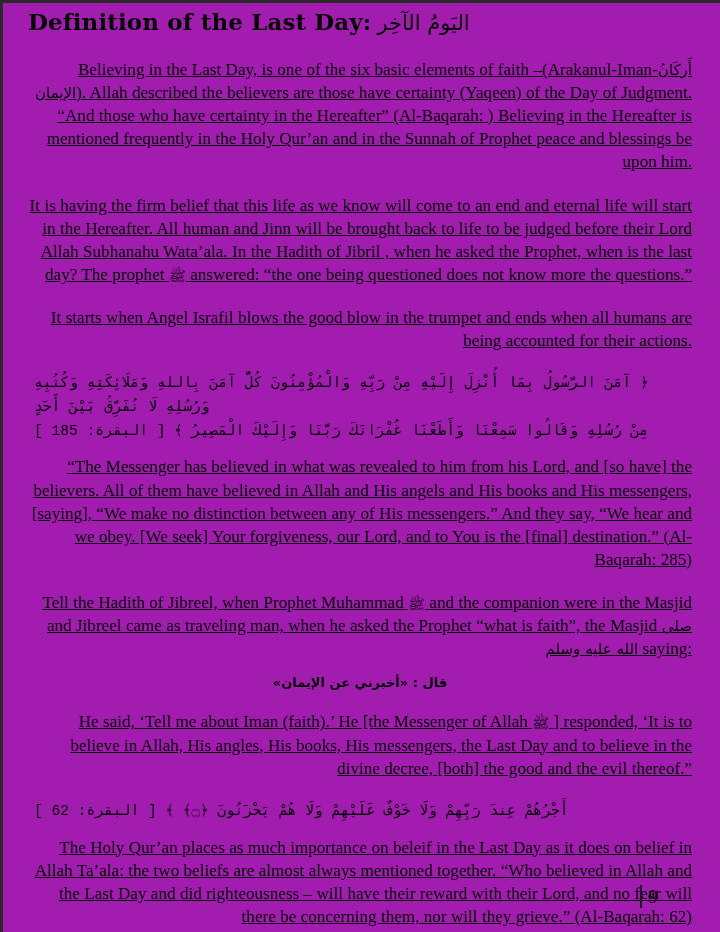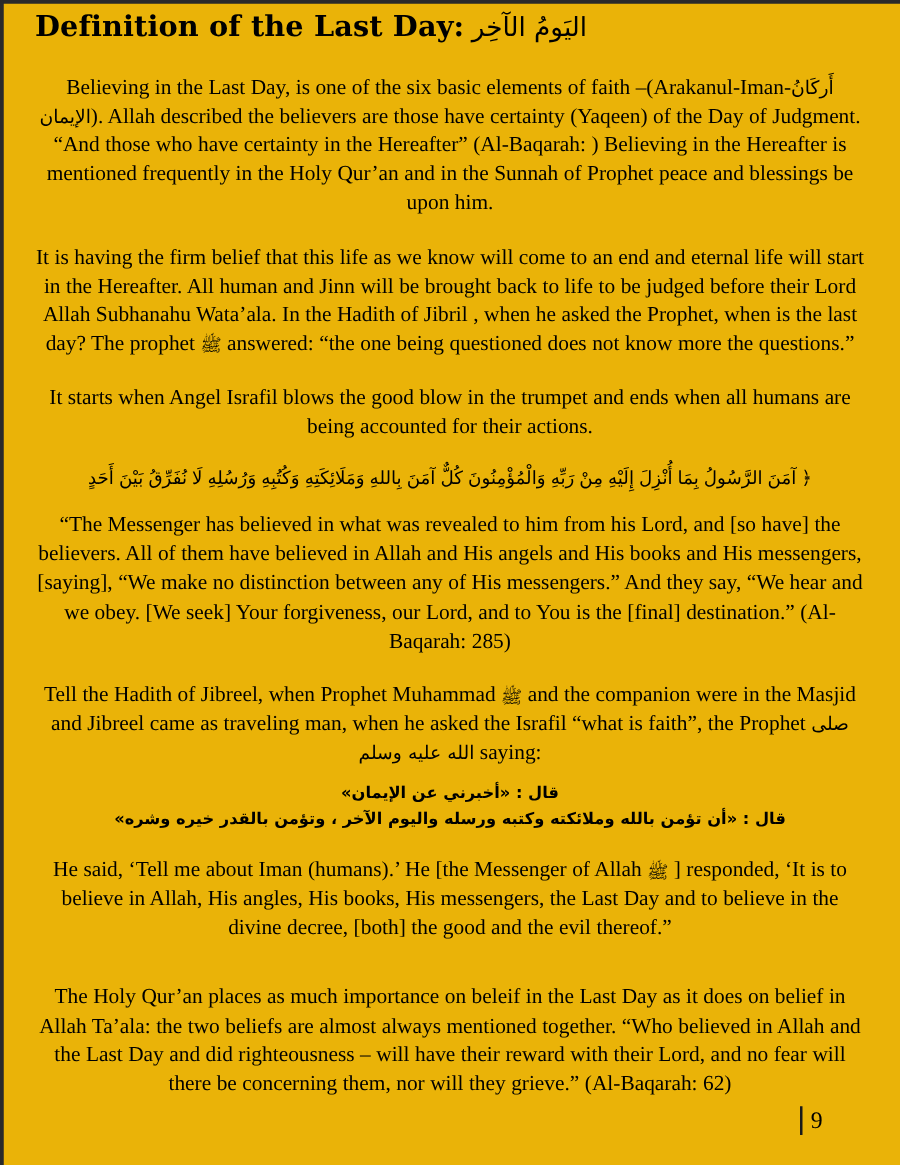--- a/index.html
+++ b/index.html
@@ -4,21 +4,21 @@
 <style>
   html, body {
     margin: 0;
     padding: 0;
     background: #ffffff;
   }
   .page {
     position: relative;
     width: 720px;
     height: 932px;
-    background: #eab308;
+    background: #a21caf;
     box-sizing: border-box;
     overflow: hidden;
     font-family: "Liberation Serif", "DejaVu Serif", serif;
     color: #000000;
   }
   .page-border-top {
     position: absolute;
     top: 0; left: 0;
     width: 720px;
     height: 3px;
@@ -53,22 +53,23 @@
     font-size: 21px;
     padding-left: 6px;
     direction: rtl;
     unicode-bidi: isolate;
   }
 
   p.body {
     font-size: 17.1px;
     line-height: 1.355;
     margin: 0;
-    text-align: center;
+    text-align: right;
     word-spacing: 0.1px;
+    text-decoration: underline;
   }
   .gap-lg { height: 20px; }
   .gap-md { height: 17px; }
   .gap-sm { height: 12px; }
 
   .ar-inline {
     font-family: "DejaVu Sans", sans-serif;
     font-size: 15px;
     direction: rtl;
     unicode-bidi: isolate;
@@ -76,24 +77,24 @@
 
   .pbuh {
     font-family: "DejaVu Sans", sans-serif;
     font-size: 14px;
     line-height: 1;
     display: inline-block;
     vertical-align: -1px;
   }
 
   .ayah-block {
-    font-family: Liberation Sans, sans-serif;
-    direction: rtl;
-    unicode-bidi: isolate;
-    text-align: center;
+    font-family: Liberation Mono, monospace;
+    direction: rtl;
+    unicode-bidi: isolate;
+    text-align: left;
     font-size: 14.6px;
     line-height: 1.62;
     margin: 0;
     padding: 0 6px;
   }
 
   .hadith-line {
     font-family: "DejaVu Sans", sans-serif;
     direction: rtl;
     unicode-bidi: isolate;
@@ -152,44 +153,45 @@
     <p class="body"><span>It is having the firm belief that this life as we know will come to an end and eternal life will start in the Hereafter. All human and Jinn will be brought back to life to be judged before their Lord Allah Subhanahu Wata’ala. In the Hadith of Jibril , when he asked the Prophet, when is the last day? The prophet</span> <span class="pbuh">ﷺ</span> <span>answered: “the one being questioned does not know more the questions.”</span></p>
 
     <div class="gap-lg"></div>
 
     <p class="body">It starts when Angel Israfil blows the good blow in the trumpet and ends when all humans are being accounted for their actions.</p>
 
     <div class="gap-lg"></div>
 
     <div class="ayah-block">
       <div>﴿ آمَنَ الرَّسُولُ بِمَا أُنْزِلَ إِلَيْهِ مِنْ رَبِّهِ وَالْمُؤْمِنُونَ كُلٌّ آمَنَ بِاللهِ وَمَلَائِكَتِهِ وَكُتُبِهِ وَرُسُلِهِ لَا نُفَرِّقُ بَيْنَ أَحَدٍ</div>
+      <div>مِنْ رُسُلِهِ وَقَالُوا سَمِعْنَا وَأَطَعْنَا غُفْرَانَكَ رَبَّنَا وَإِلَيْكَ الْمَصِيرُ ﴾ [ البقرة: 185 ]</div>
     </div>
 
     <div class="gap-sm"></div>
 
     <p class="body">“The Messenger has believed in what was revealed to him from his Lord, and [so have] the believers. All of them have believed in Allah and His angels and His books and His messengers, [saying], “We make no distinction between any of His messengers.” And they say, “We hear and we obey. [We seek] Your forgiveness, our Lord, and to You is the [final] destination.” (Al-Baqarah: 285)</p>
 
     <div class="gap-lg"></div>
 
-    <p class="body"><span>Tell the Hadith of Jibreel, when Prophet Muhammad</span> <span class="pbuh">ﷺ</span> <span>and the companion were in the Masjid and Jibreel came as traveling man, when he asked the Israfil “what is faith”, the Prophet</span> <span class="ar-inline">صلى الله عليه وسلم</span> <span>saying:</span></p>
+    <p class="body"><span>Tell the Hadith of Jibreel, when Prophet Muhammad</span> <span class="pbuh">ﷺ</span> <span>and the companion were in the Masjid and Jibreel came as traveling man, when he asked the Prophet “what is faith”, the Masjid</span> <span class="ar-inline">صلى الله عليه وسلم</span> <span>saying:</span></p>
 
     <div class="gap-sm"></div>
 
     <div>
       <div class="hadith-line">قال : «أخبرني عن الإيمان»</div>
-      <div class="hadith-line">قال : «أن تؤمن بالله وملائكته وكتبه ورسله واليوم الآخر ، وتؤمن بالقدر خيره وشره»</div>
     </div>
 
     <div class="gap-md"></div>
 
-    <p class="body"><span>He said, ‘Tell me about Iman (humans).’ He [the Messenger of Allah</span> <span class="pbuh">ﷺ</span> <span>] responded, ‘It is to believe in Allah, His angles, His books, His messengers, the Last Day and to believe in the divine decree, [both] the good and the evil thereof.”</span></p>
+    <p class="body"><span>He said, ‘Tell me about Iman (faith).’ He [the Messenger of Allah</span> <span class="pbuh">ﷺ</span> <span>] responded, ‘It is to believe in Allah, His angles, His books, His messengers, the Last Day and to believe in the divine decree, [both] the good and the evil thereof.”</span></p>
 
     <div class="gap-lg"></div>
 
     <div class="ayah-block">
+      <div>أَجْرُهُمْ عِندَ رَبِّهِمْ وَلَا خَوْفٌ عَلَيْهِمْ وَلَا هُمْ يَحْزَنُونَ ﴿۝﴾ ﴾ [ البقرة: 62 ]</div>
     </div>
 
     <div class="gap-sm"></div>
 
     <p class="body">The Holy Qur’an places as much importance on beleif in the Last Day as it does on belief in Allah Ta’ala: the two beliefs are almost always mentioned together. “Who believed in Allah and the Last Day and did righteousness – will have their reward with their Lord, and no fear will there be concerning them, nor will they grieve.”   (Al-Baqarah: 62)</p>
 
   </div>
 
   <div class="footer">
     <div class="page-number-wrap">

